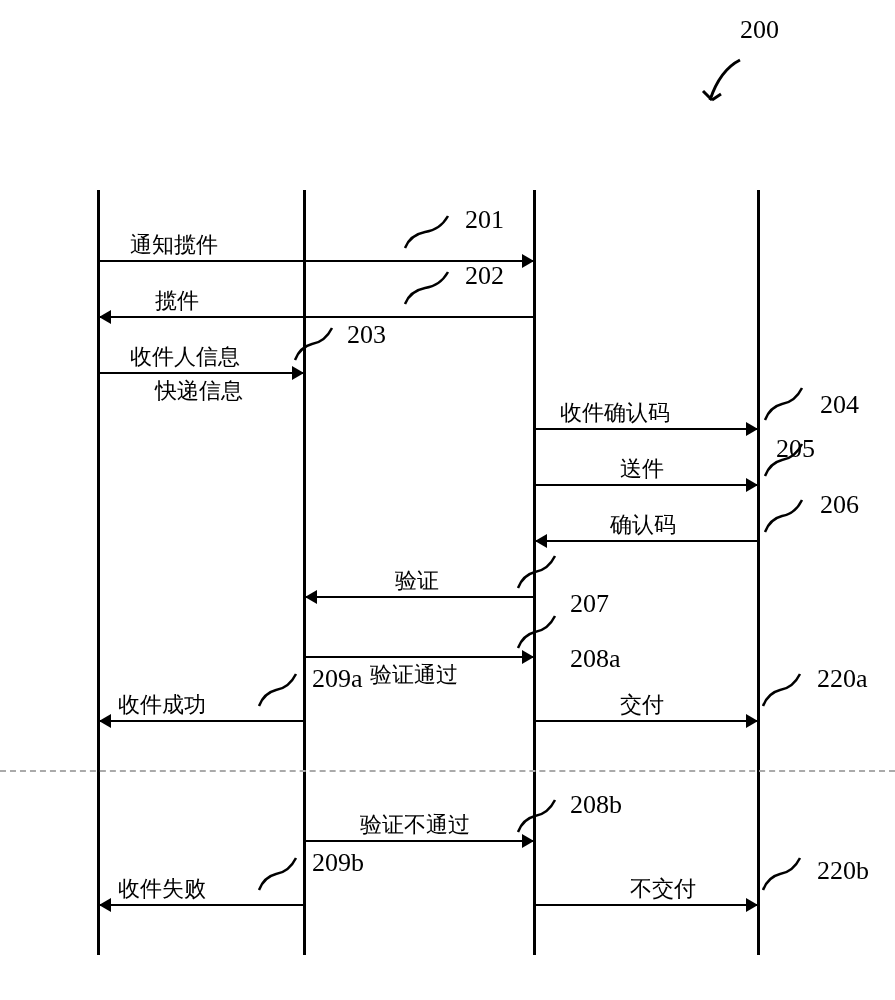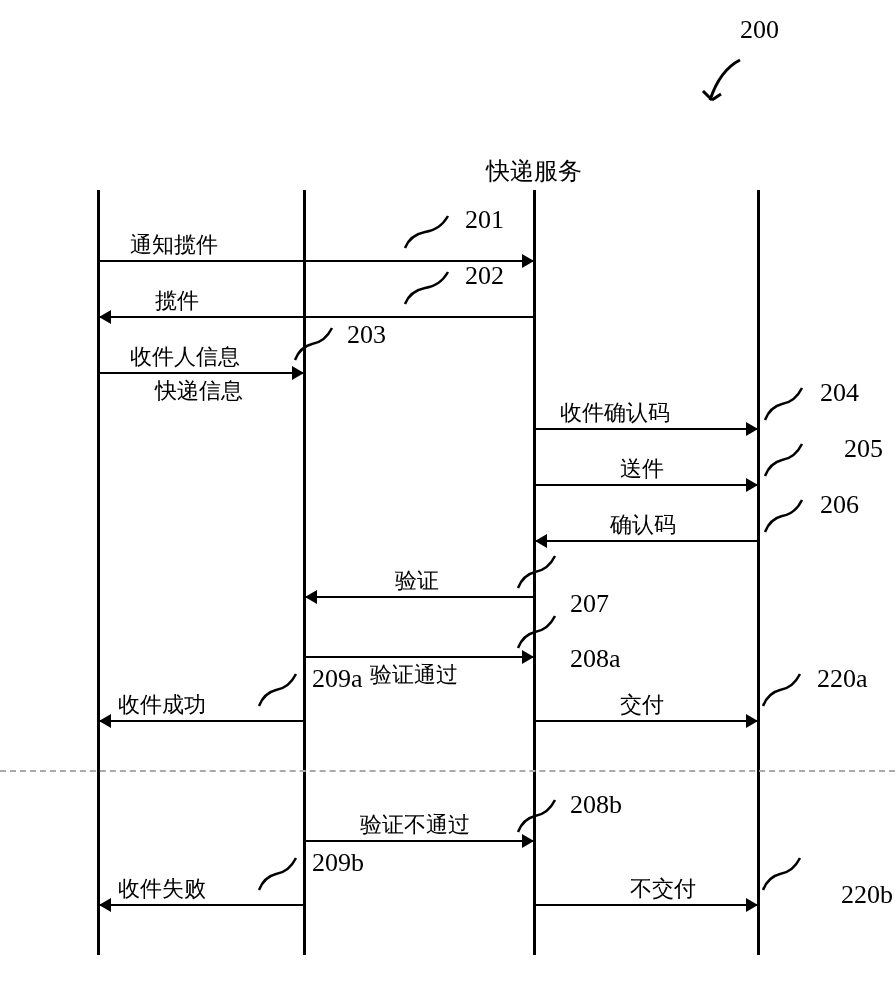--- a/index.html
+++ b/index.html
@@ -29,21 +29,20 @@
 </head>
 <body>
 <div class="canvas">
 
   <div class="fig-num" style="left:740px;top:15px;">200</div>
   <svg class="fig-curve" style="left:690px;top:45px;width:70px;height:70px;">
     <path d="M20 55 Q 30 25 50 15" fill="none" stroke="#000" stroke-width="3"></path>
     <path d="M22 55 L13 46 M22 55 L31 49" fill="none" stroke="#000" stroke-width="3"></path>
   </svg>
 
-  <div class="lifeline-label" style="left:464px;top:155px;">快递服务</div>
 
   <div class="lifeline" style="left:97px; top:190px;height:765px;"></div>
   <div class="lifeline" style="left:303px;top:190px;height:765px;"></div>
   <div class="lifeline" style="left:533px;top:190px;height:765px;"></div>
   <div class="lifeline" style="left:757px;top:190px;height:765px;"></div>
 
   <div class="msg" style="left:100px;top:260px;width:433px;">
     <div class="head-r"></div>
   </div>
   <div class="msg-label" style="left:130px;top:230px;">通知揽件</div>
@@ -71,30 +70,30 @@
     </svg>
   <div class="ref-num" style="left:347px;top:320px;">203</div>
 
   <div class="msg" style="left:536px;top:428px;width:221px;">
     <div class="head-r"></div>
   </div>
   <div class="msg-label" style="left:560px;top:398px;">收件确认码</div>
   <svg class="ref-curve" style="left:760px;top:382px;width:55px;height:45px;">
       <path d="M5 38 Q 10 25 22 22 Q 35 20 42 6" fill="none" stroke="#000" stroke-width="2.5"></path>
     </svg>
-  <div class="ref-num" style="left:820px;top:378px;">204</div>
+  <div class="ref-num" style="left:820px;top:390px;">204</div>
 
   <div class="msg" style="left:536px;top:484px;width:221px;">
     <div class="head-r"></div>
   </div>
   <div class="msg-label" style="left:620px;top:454px;">送件</div>
   <svg class="ref-curve" style="left:760px;top:438px;width:55px;height:45px;">
       <path d="M5 38 Q 10 25 22 22 Q 35 20 42 6" fill="none" stroke="#000" stroke-width="2.5"></path>
     </svg>
-  <div class="ref-num" style="left:844px;top:434px;">205</div>
+  <div class="ref-num" style="left:776px;top:434px;">205</div>
 
   <div class="msg" style="left:536px;top:540px;width:221px;">
     <div class="head-l"></div>
   </div>
   <div class="msg-label" style="left:610px;top:510px;">确认码</div>
   <svg class="ref-curve" style="left:760px;top:494px;width:55px;height:45px;">
       <path d="M5 38 Q 10 25 22 22 Q 35 20 42 6" fill="none" stroke="#000" stroke-width="2.5"></path>
     </svg>
   <div class="ref-num" style="left:820px;top:490px;">206</div>
 
@@ -154,15 +153,15 @@
     </svg>
   <div class="ref-num" style="left:312px;top:848px;">209b</div>
 
   <div class="msg" style="left:536px;top:904px;width:221px;">
     <div class="head-r"></div>
   </div>
   <div class="msg-label" style="left:630px;top:874px;">不交付</div>
   <svg class="ref-curve" style="left:758px;top:852px;width:55px;height:45px;">
       <path d="M5 38 Q 10 25 22 22 Q 35 20 42 6" fill="none" stroke="#000" stroke-width="2.5"></path>
     </svg>
-  <div class="ref-num" style="left:817px;top:880px;margin-left:24px;">220b</div>
+  <div class="ref-num" style="left:817px;top:856px;">220b</div>
 
 </div>
 
 </body></html>

